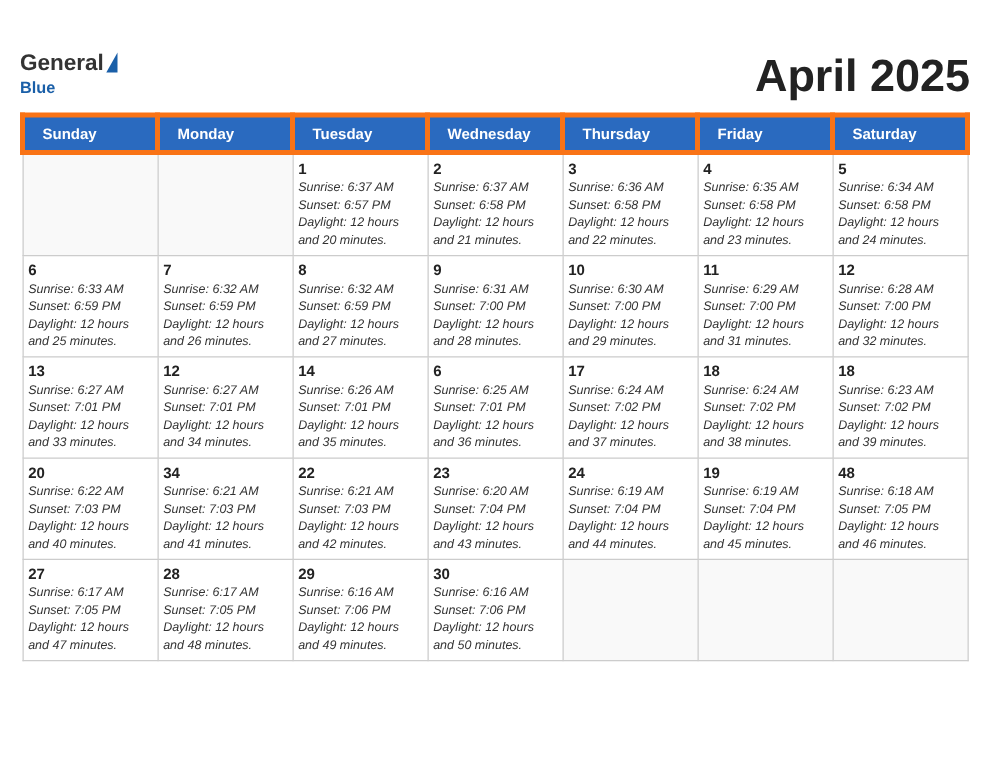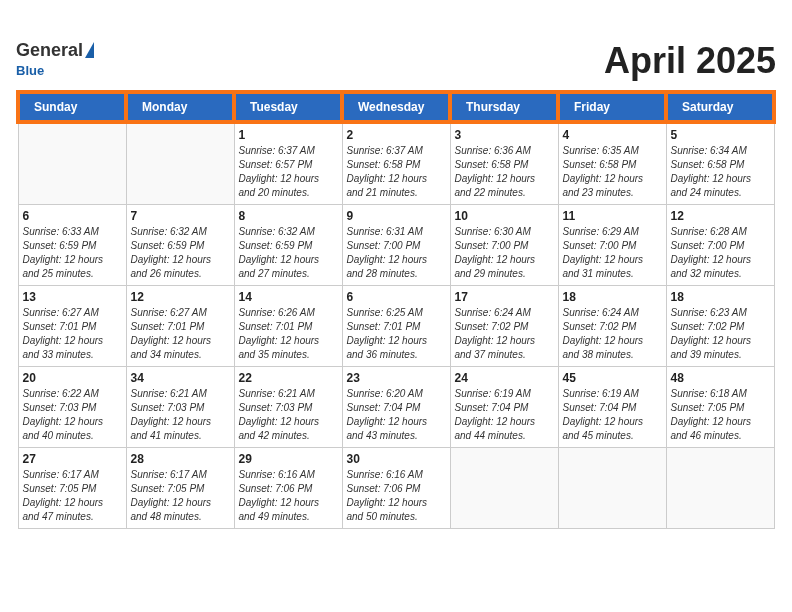--- a/index.html
+++ b/index.html
@@ -205,21 +205,21 @@
         </td>
         <td>
           <div class="day-number">23</div>
           <div class="day-info">Sunrise: 6:20 AM<br>Sunset: 7:04 PM<br>Daylight: 12 hours and 43 minutes.</div>
         </td>
         <td>
           <div class="day-number">24</div>
           <div class="day-info">Sunrise: 6:19 AM<br>Sunset: 7:04 PM<br>Daylight: 12 hours and 44 minutes.</div>
         </td>
         <td>
-          <div class="day-number">45</div>
+          <div class="day-number">19</div>
           <div class="day-info">Sunrise: 6:19 AM<br>Sunset: 7:04 PM<br>Daylight: 12 hours and 45 minutes.</div>
         </td>
         <td>
           <div class="day-number">48</div>
           <div class="day-info">Sunrise: 6:18 AM<br>Sunset: 7:05 PM<br>Daylight: 12 hours and 46 minutes.</div>
         </td>
       </tr>
       <tr>
         <td>
           <div class="day-number">27</div>

